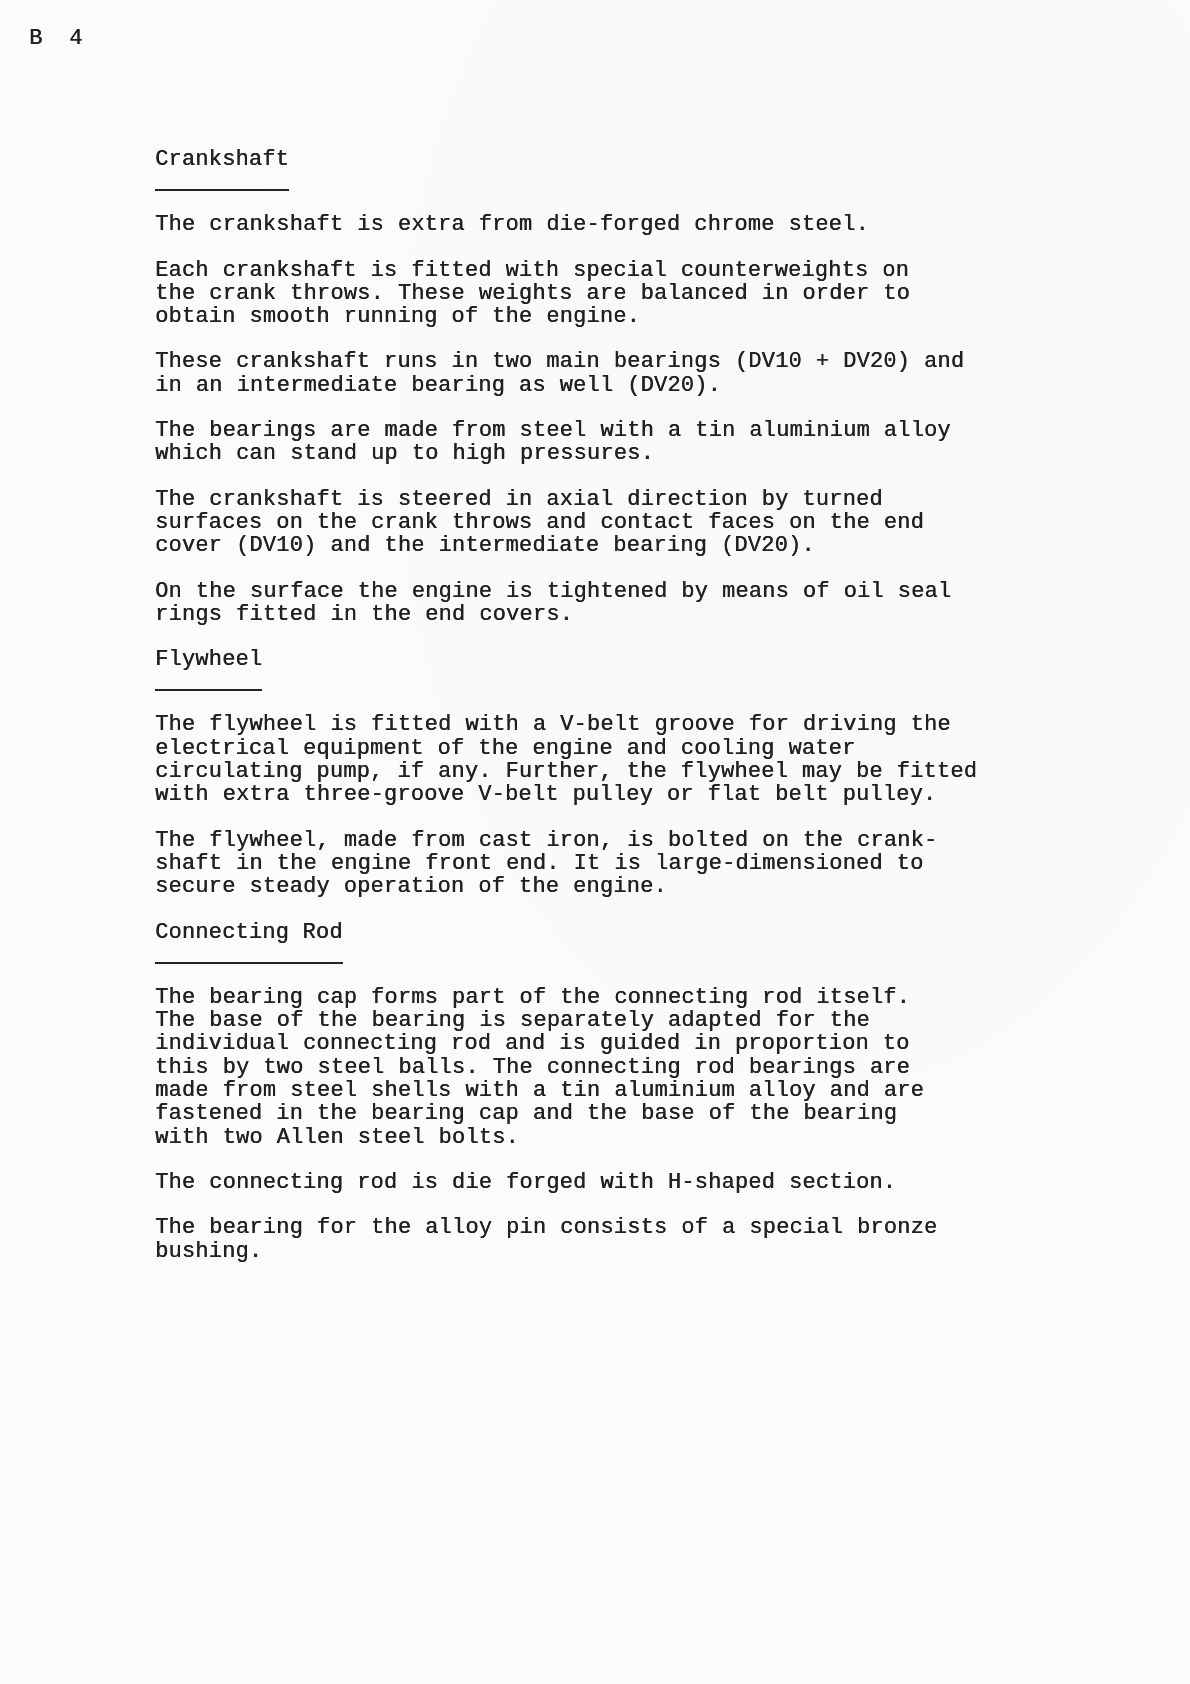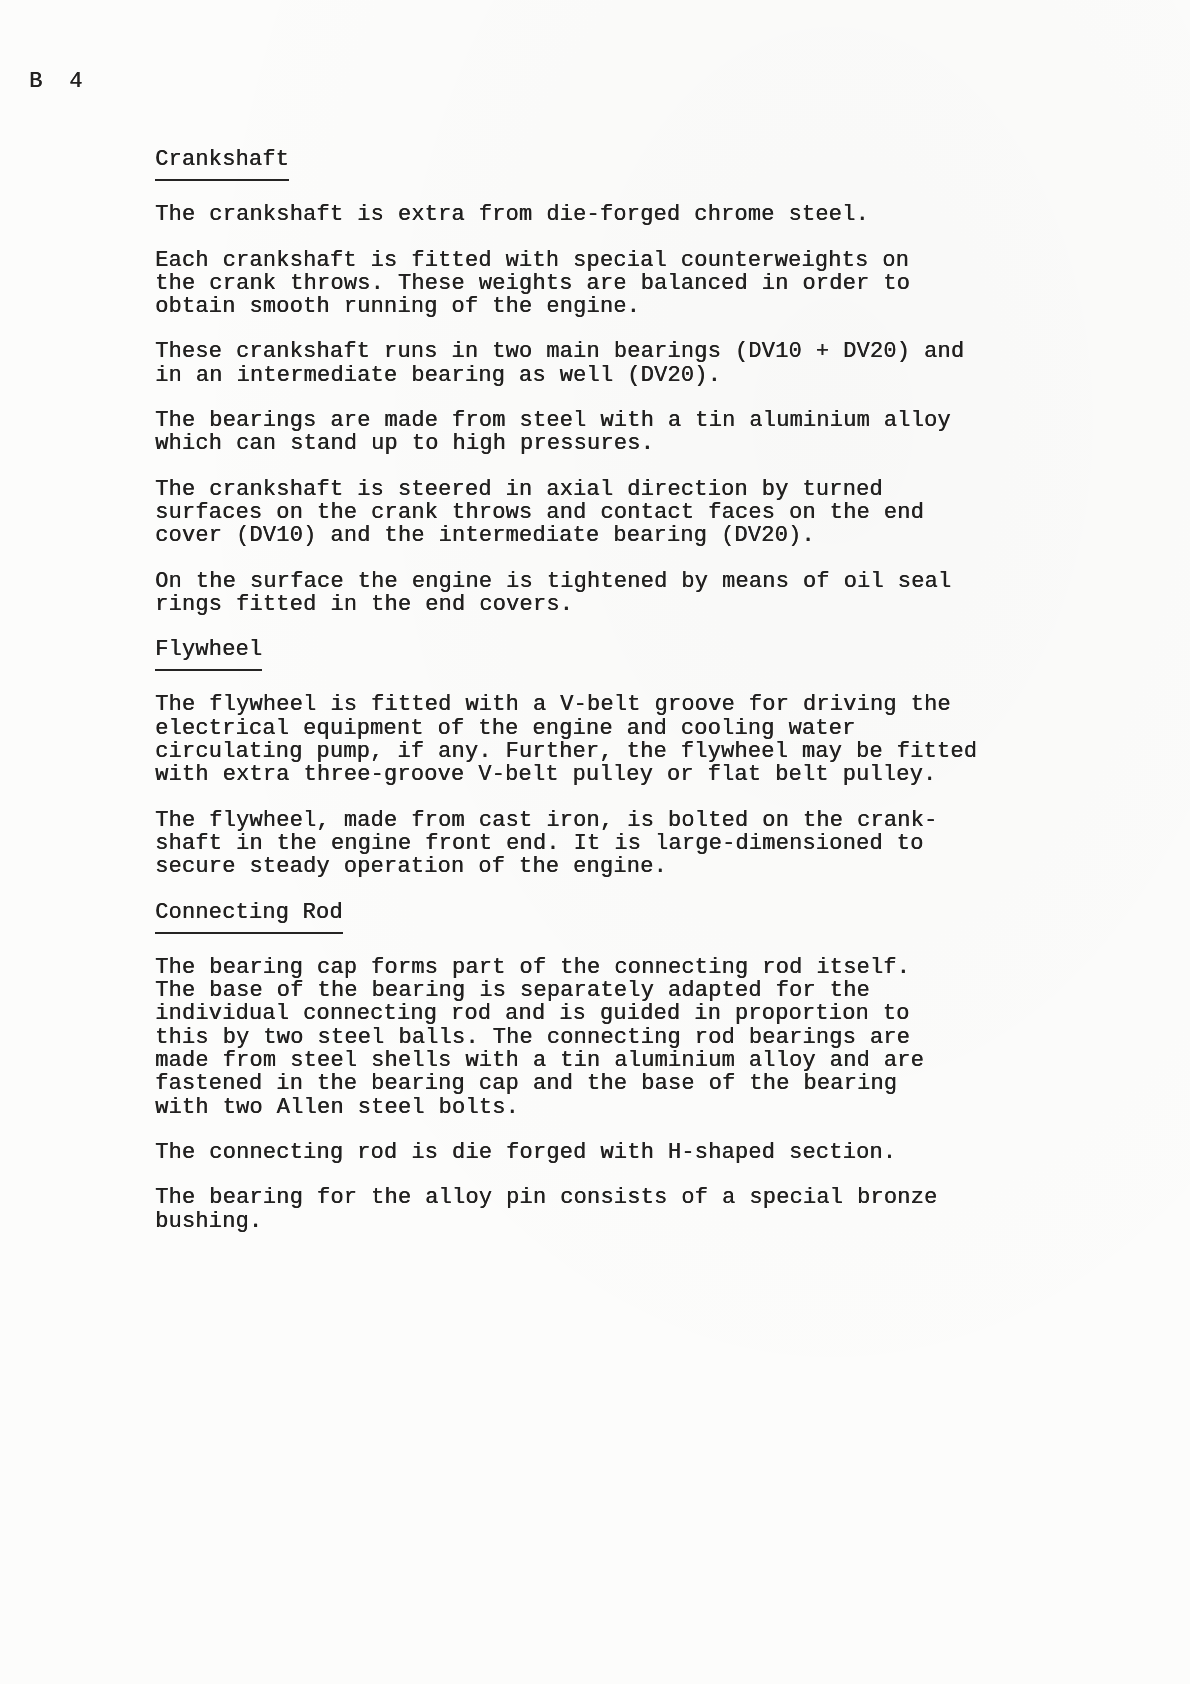--- a/index.html
+++ b/index.html
@@ -25,39 +25,38 @@
   }
   .corner-label {
     position: absolute;
     left: 29px;
     top: 27px;
     font-size: 22px;
     line-height: 24px;
     white-space: pre;
     letter-spacing: 0.2px;
     text-shadow: 0.4px 0 0 currentColor;
-    margin-top: 43px;
   }
   .doc-body {
     position: absolute;
     left: 155px;
     top: 148px;
     width: 880px;
   }
   .doc-heading {
     font-size: 22px;
     line-height: 23.3px;
     font-weight: normal;
     margin: 0 0 22px 0;
     letter-spacing: 0.2px;
     text-shadow: 0.4px 0 0 currentColor;
   }
   .doc-heading .underlined {
     border-bottom: 2px solid #252423;
-    padding-bottom: 8px;
+    padding-bottom: 18px;
     display: inline-block;
   }
   .doc-paragraph {
     font-size: 22px;
     line-height: 23.3px;
     margin: 0 0 22px 0;
     white-space: pre-wrap;
     letter-spacing: 0.2px;
     word-spacing: 0.5px;
     text-shadow: 0.4px 0 0 currentColor;

